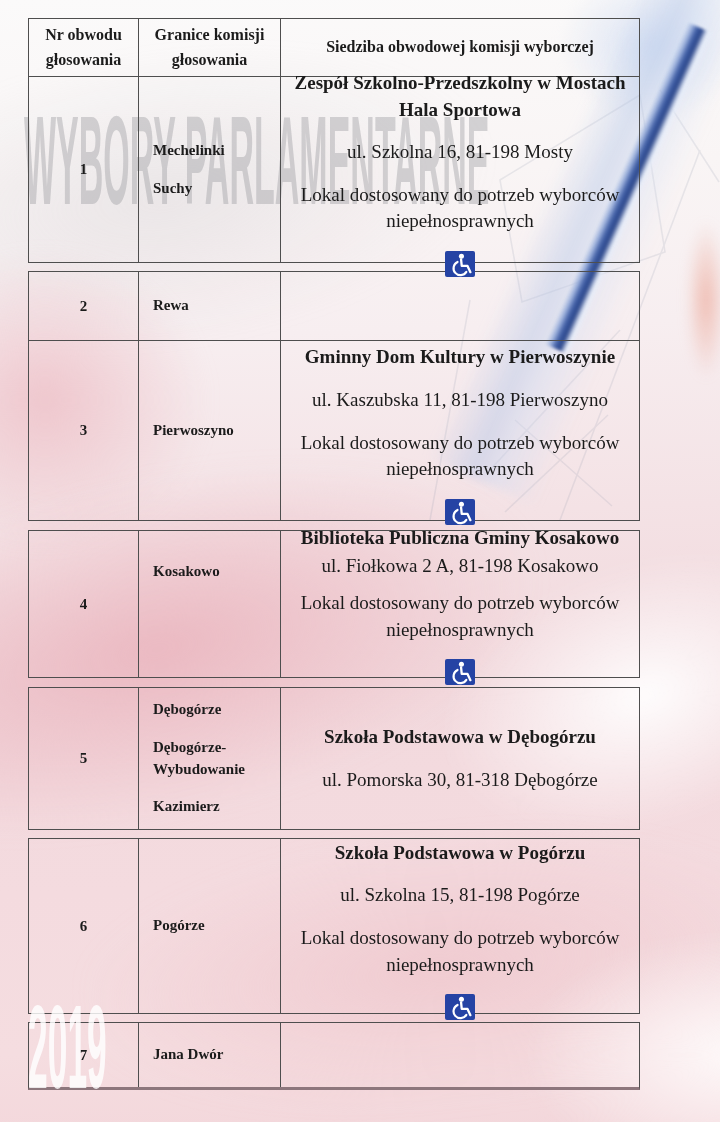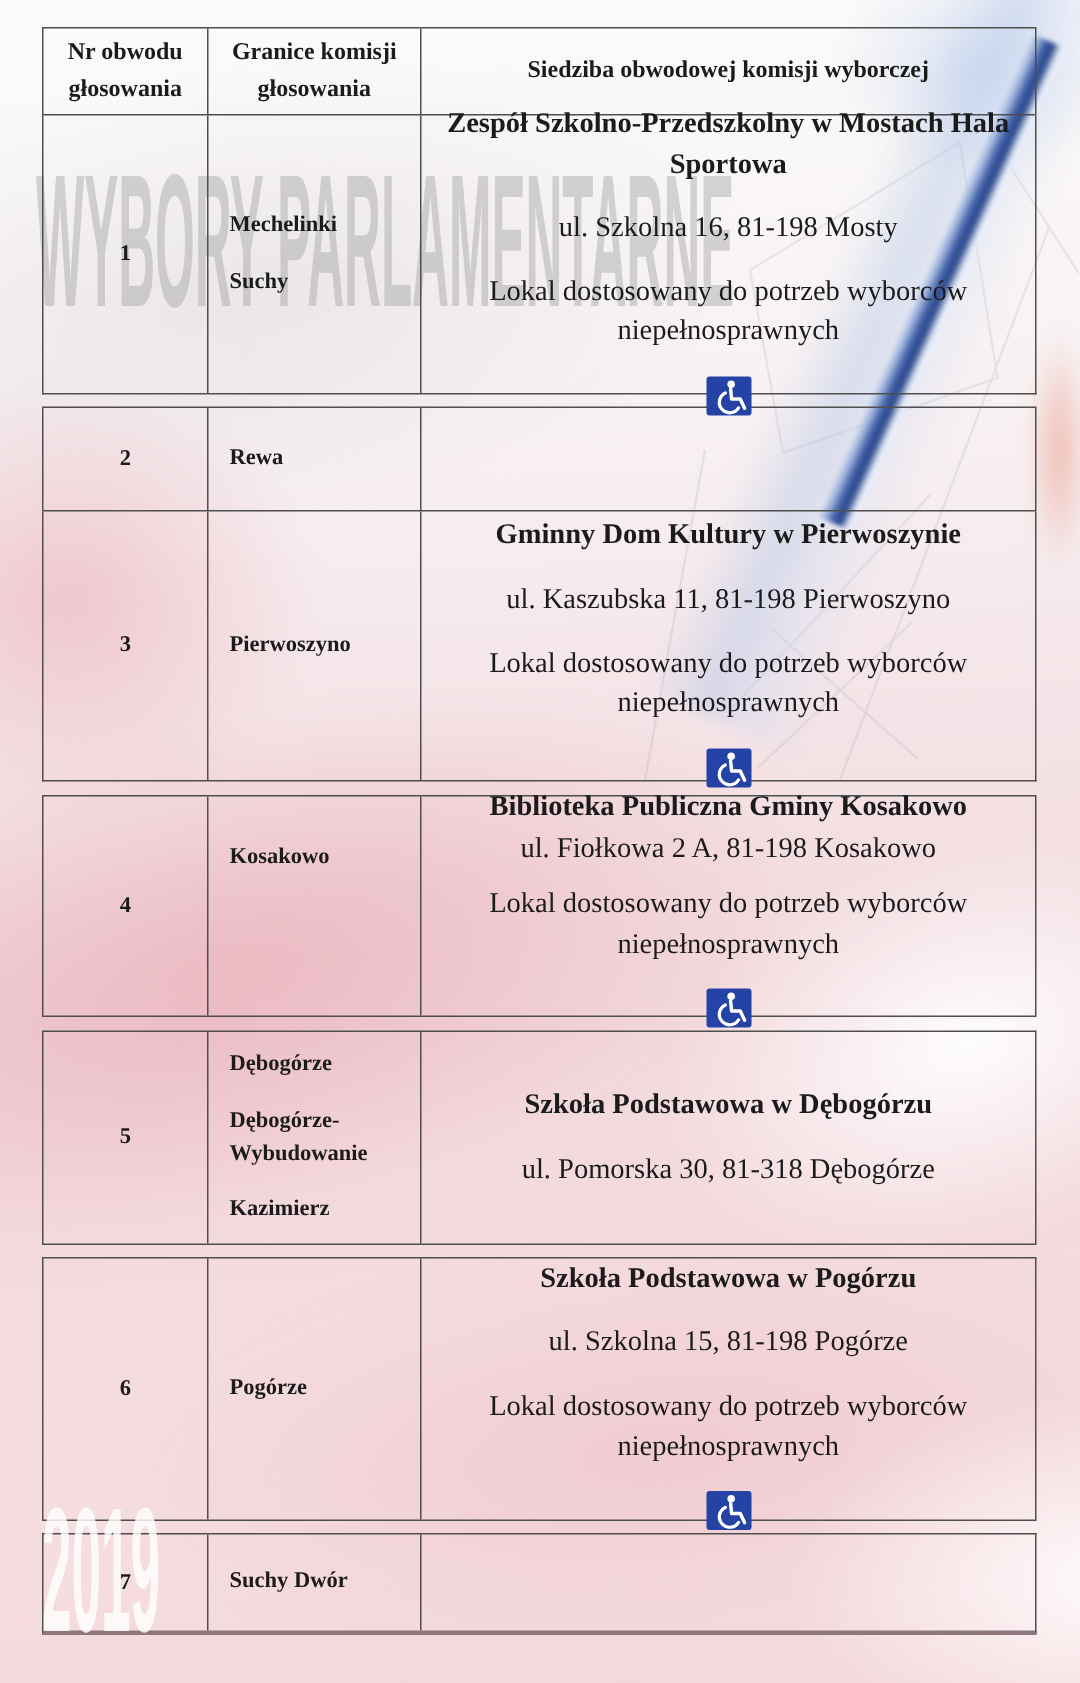--- a/index.html
+++ b/index.html
@@ -49,21 +49,21 @@
 
   
   .wm-title{left:24px;top:98px;z-index:1;font-family:"Liberation Sans",sans-serif;
     font-weight:bold;font-size:126px;line-height:1;white-space:nowrap;
     transform:scale(0.27,1);transform-origin:left top;color:rgba(158,158,162,.42);}
   .wm-year{left:28px;top:988px;z-index:3;font-family:"Liberation Sans",sans-serif;
     font-weight:bold;font-size:118px;line-height:1;white-space:nowrap;
     transform:scale(0.30,1);transform-origin:left top;color:rgba(255,255,255,.82);}
 
   
-  .tbl{position:absolute;left:28px;top:18px;width:663px;z-index:2;color:#1b1b1b;}
+  .tbl{position:absolute;left:28px;top:18px;width:612px;z-index:2;color:#1b1b1b;}
   .sec{display:flex;box-sizing:border-box;border:1px solid #4e4e4e;border-top:none;}
   .sec.bt{border-top:1px solid #4e4e4e;}
   .sec.last{border-bottom:3px solid #8d767c;}
   .c1{width:110px;box-sizing:border-box;border-right:1px solid #4e4e4e;
       display:flex;align-items:center;justify-content:center;
       font-weight:bold;font-size:15px;}
   .c2{width:142px;box-sizing:border-box;border-right:1px solid #4e4e4e;
       display:flex;flex-direction:column;justify-content:center;
       padding:8px 8px 8px 14px;font-weight:bold;font-size:15px;line-height:1.45;}
   .c2.top{justify-content:flex-start;padding-top:22px;}
@@ -224,19 +224,19 @@
               <path d="M14.6 15.2 a9.6 9.6 0 1 0 12.2 13.8" stroke="#fff" stroke-width="3" fill="none" stroke-linecap="round"></path>
             </svg>
           </div>
         </div>
       </div>
       <div class="sec bt last" style="height: 68px; margin-top: 8px;">
         <div class="c1">
           <span>7</span>
         </div>
         <div class="c2">
-          <div class="bname">Suchy Dwór</div>
+          <div class="bname">Jana Dwór</div>
         </div>
         <div class="c3">
         </div>
       </div>
     </div>
 </div>
 
 </body></html>

